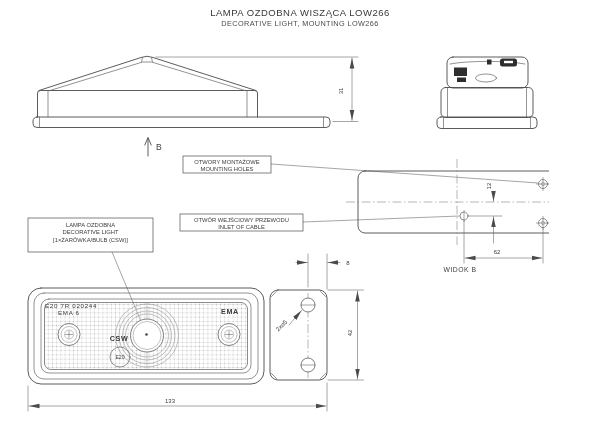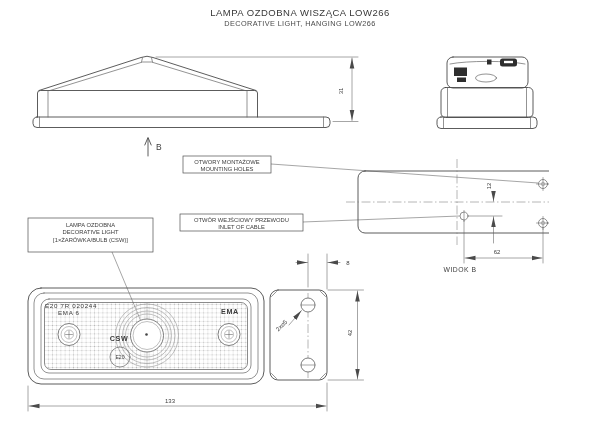--- a/index.html
+++ b/index.html
@@ -26,21 +26,21 @@
   .t5{font-size:5.2px}
   .t85{font-size:8.5px}
 </style>
 </head>
 <body>
 
 <div class="stage">
 
   <div class="title-wrap">
     <div class="title-main">LAMPA OZDOBNA WISZĄCA LOW266</div>
-    <div class="title-sub">DECORATIVE LIGHT, HANGING LOW266</div>
+    <div class="title-sub">DECORATIVE LIGHT, MOUNTING LOW266</div>
   </div>
 
   <svg width="600" height="421" viewBox="0 0 600 421">
     <defs>
       <marker id="arw" markerWidth="12" markerHeight="8" refX="10.5" refY="4" orient="auto-start-reverse" markerUnits="userSpaceOnUse">
         <path d="M0,1.7 L10.5,4 L0,6.3 Z" fill="#4a4a4a"></path>
       </marker>
       <pattern id="grid" width="4.2" height="4.2" patternUnits="userSpaceOnUse">
         <path d="M0 2.1 H4.2 M2.1 0 V4.2" stroke="#d7d7d7" stroke-width=".45" fill="none"></path>
         <circle cx="2.1" cy="2.1" r=".5" fill="#b2b2b2"></circle>

